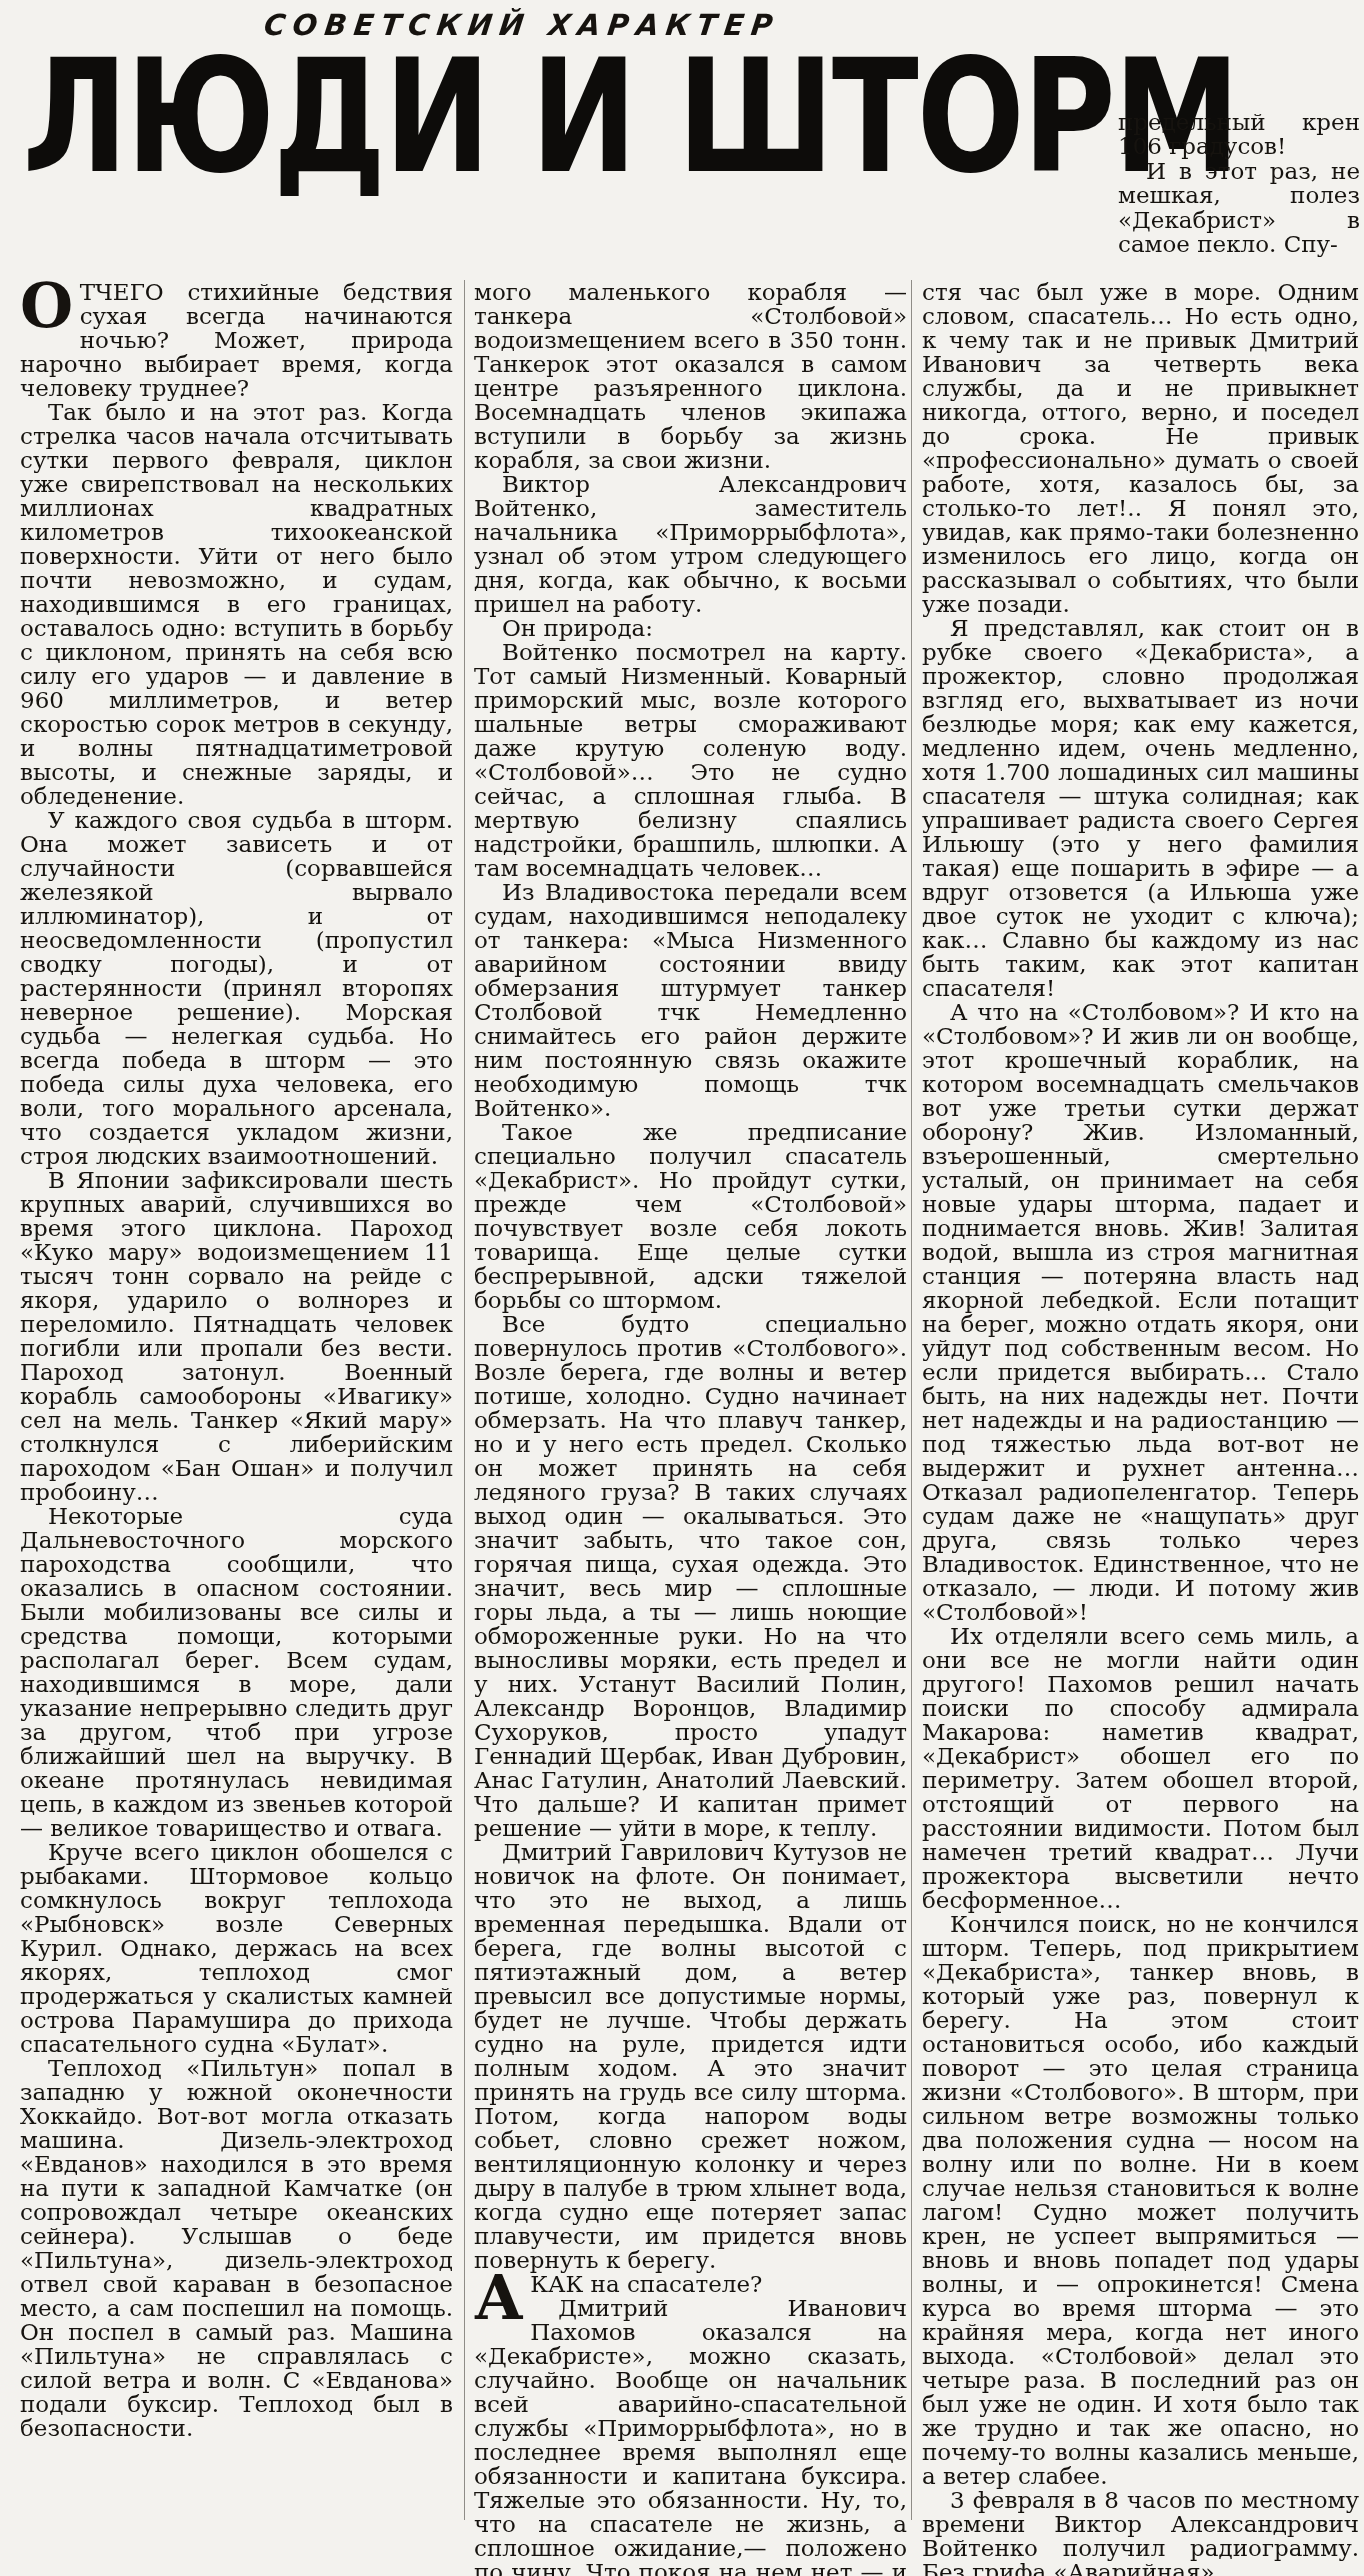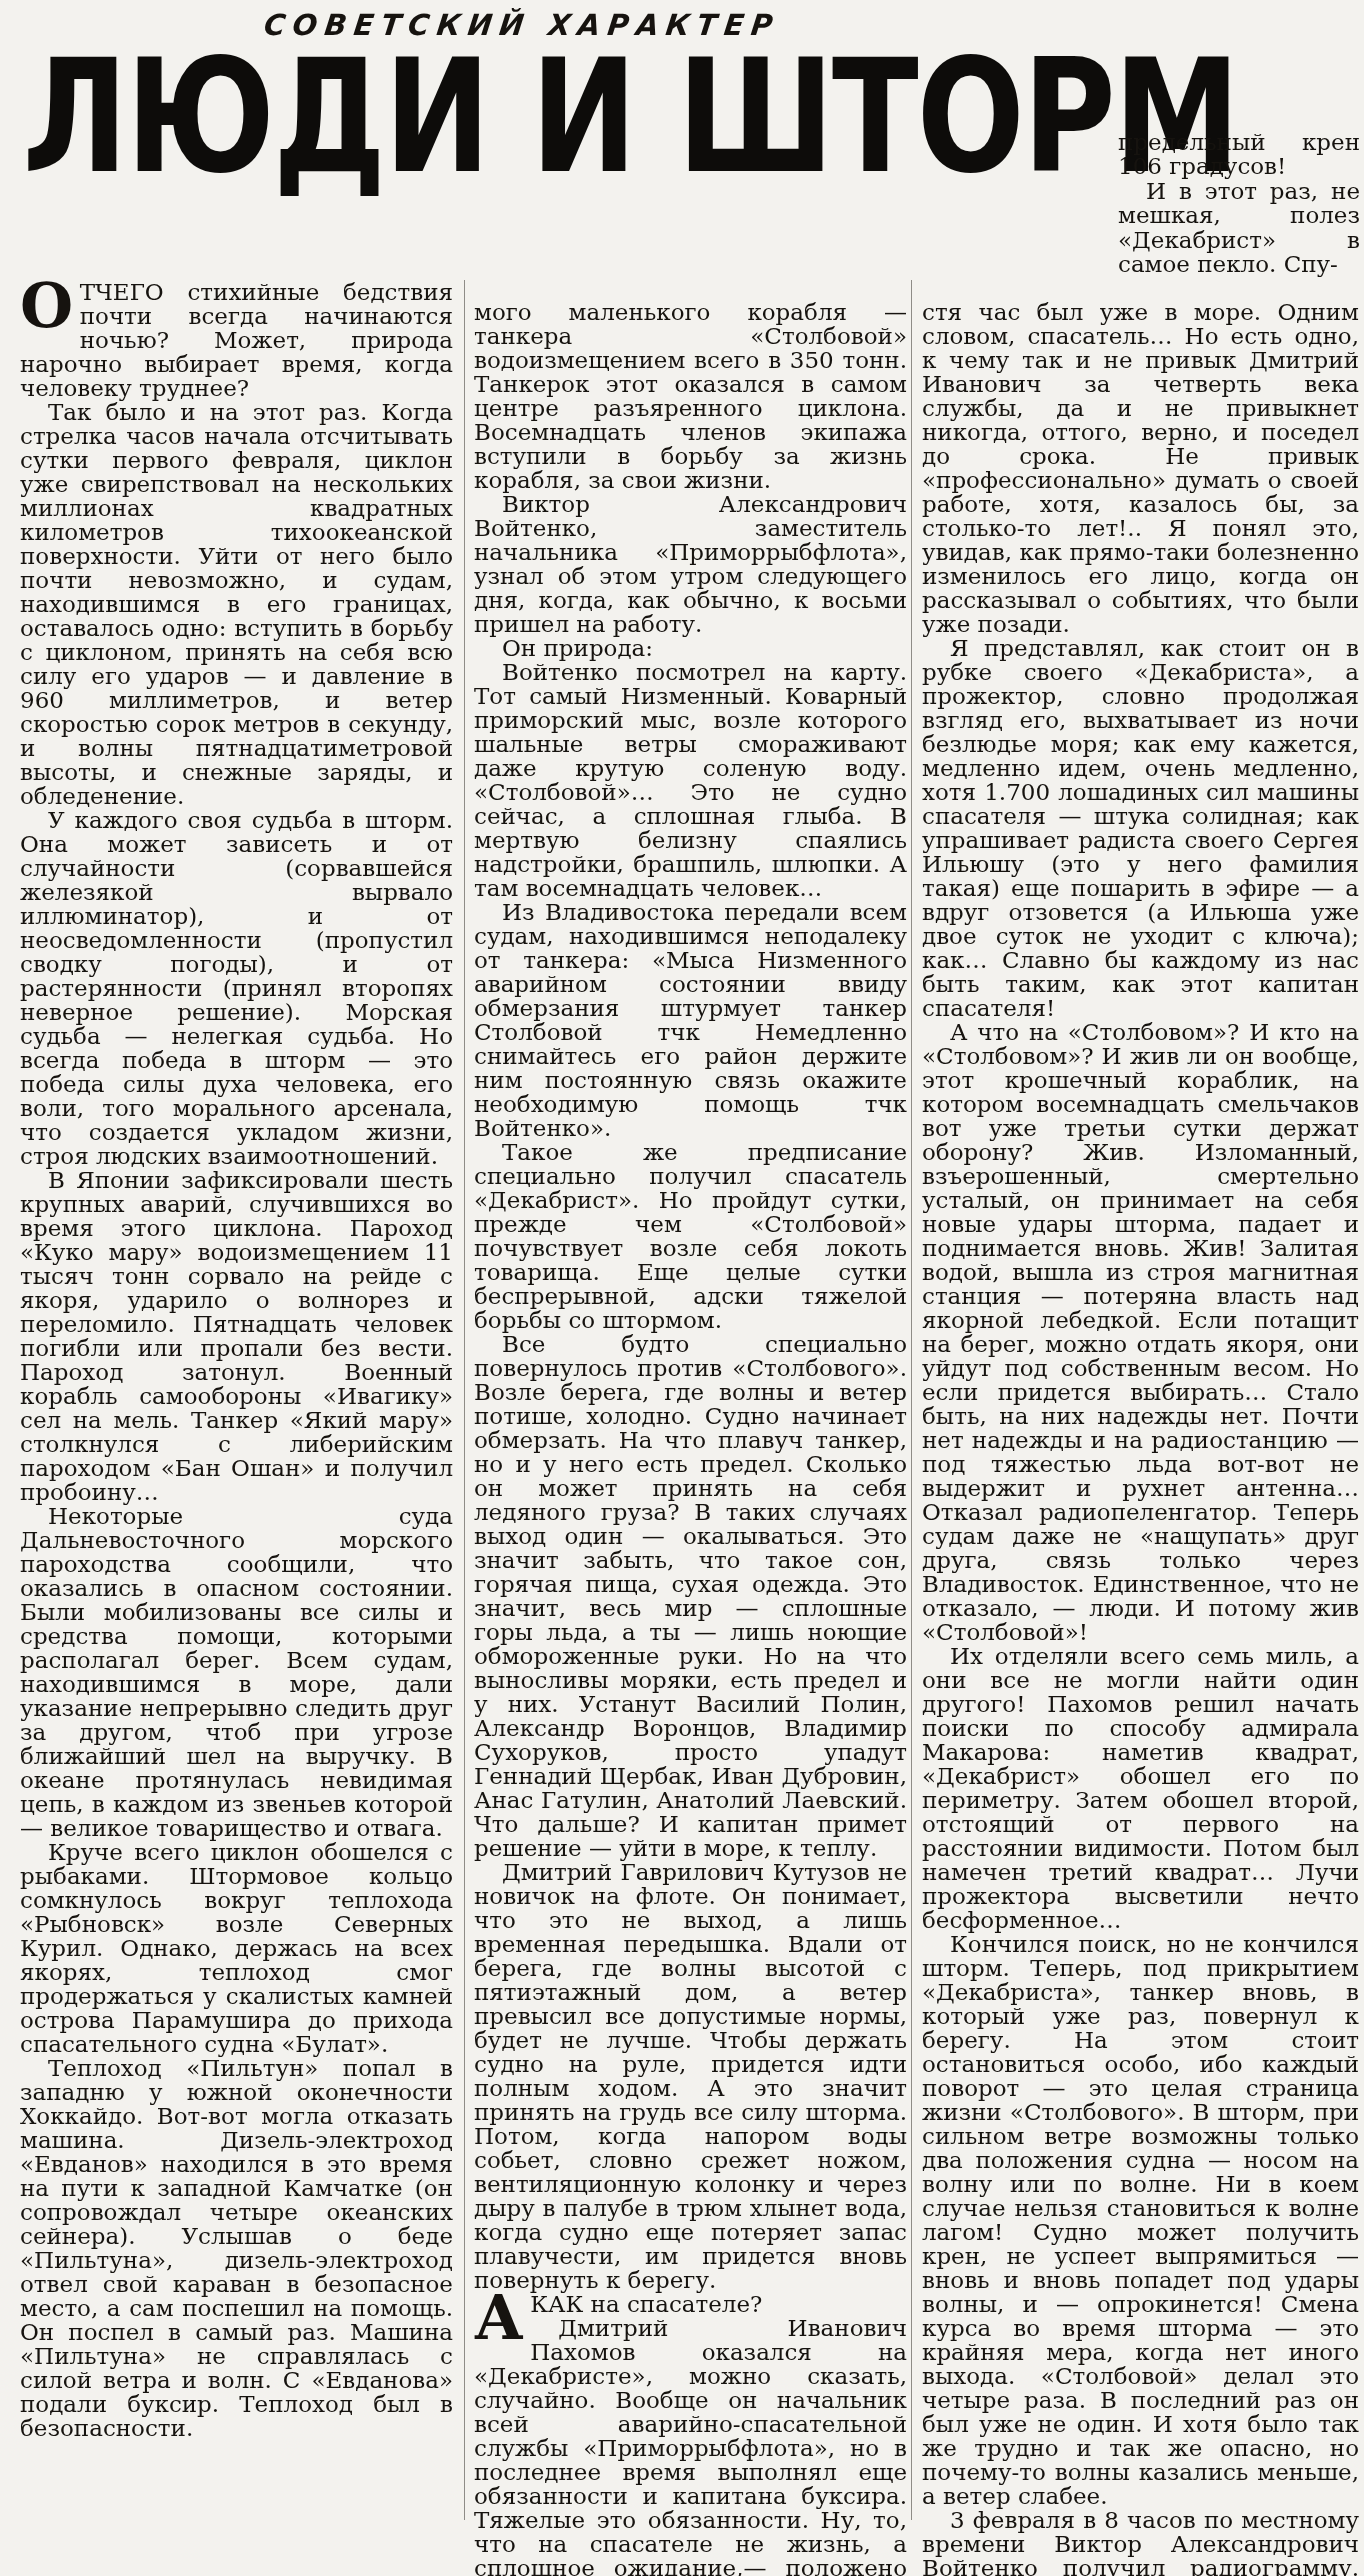--- a/index.html
+++ b/index.html
@@ -34,21 +34,21 @@
     text-align:justify; font-size:23px; line-height:24.4px;
   }
   .col{
     position:absolute; top:280px; width:433px;
     text-align:justify; font-size:23px; line-height:24px;
   }
   .col-1{left:20px;}
   .col-2{left:474px;}
   .col-3{left:922px; width:437px;}
   p.para{margin:0; text-indent:28px;}
-  p.cont{text-indent:0;margin-top:20px;}
+  p.cont{text-indent:0;}
   p.dc{text-indent:0;}
   .dropcap{
     float:left;
     font-weight:bold;
     font-size:61px; line-height:46px;
     padding:2.6px 6.6px 0 0;
   }
   .rule{
     position:absolute; top:280px; width:1.3px; height:2240px;
     background:#3a3833; opacity:.55;
@@ -67,21 +67,21 @@
 
   <div class="rule rule-1"></div>
   <div class="rule rule-2"></div>
 
   <div class="intro-col">
     <p class="para cont">предельный крен 106 градусов!</p>
     <p class="para">И в этот раз, не мешкая, полез «Декабрист» в самое пекло. Спу-</p>
   </div>
 
   <div class="col col-1">
-    <p class="para dc"><span class="dropcap">О</span><span>ТЧЕГО стихийные бедствия почти всегда начинаются ночью? Может, природа нарочно выбирает время, когда человеку труднее?</span></p>
+    <p class="para dc"><span class="dropcap">О</span><span>ТЧЕГО стихийные бедствия сухая всегда начинаются ночью? Может, природа нарочно выбирает время, когда человеку труднее?</span></p>
     <p class="para">Так было и на этот раз. Когда стрелка часов начала отсчитывать сутки первого февраля, циклон уже свирепствовал на нескольких миллионах квадратных километров тихоокеанской поверхности. Уйти от него было почти невозможно, и судам, находившимся в его границах, оставалось одно: вступить в борьбу с циклоном, принять на себя всю силу его ударов — и давление в 960 миллиметров, и ветер скоростью сорок метров в секунду, и волны пятнадцатиметровой высоты, и снежные заряды, и обледенение.</p>
     <p class="para">У каждого своя судьба в шторм. Она может зависеть и от случайности (сорвавшейся железякой вырвало иллюминатор), и от неосведомленности (пропустил сводку погоды), и от растерянности (принял второпях неверное решение). Морская судьба — нелегкая судьба. Но всегда победа в шторм — это победа силы духа человека, его воли, того морального арсенала, что создается укладом жизни, строя людских взаимоотношений.</p>
     <p class="para">В Японии зафиксировали шесть крупных аварий, случившихся во время этого циклона. Пароход «Куко мару» водоизмещением 11 тысяч тонн сорвало на рейде с якоря, ударило о волнорез и переломило. Пятнадцать человек погибли или пропали без вести. Пароход затонул. Военный корабль самообороны «Ивагику» сел на мель. Танкер «Який мару» столкнулся с либерийским пароходом «Бан Ошан» и получил пробоину…</p>
     <p class="para">Некоторые суда Дальневосточного морского пароходства сообщили, что оказались в опасном состоянии. Были мобилизованы все силы и средства помощи, которыми располагал берег. Всем судам, находившимся в море, дали указание непрерывно следить друг за другом, чтоб при угрозе ближайший шел на выручку. В океане протянулась невидимая цепь, в каждом из звеньев которой — великое товарищество и отвага.</p>
     <p class="para">Круче всего циклон обошелся с рыбаками. Штормовое кольцо сомкнулось вокруг теплохода «Рыбновск» возле Северных Курил. Однако, держась на всех якорях, теплоход смог продержаться у скалистых камней острова Парамушира до прихода спасательного судна «Булат».</p>
     <p class="para">Теплоход «Пильтун» попал в западню у южной оконечности Хоккайдо. Вот-вот могла отказать машина. Дизель-электроход «Евданов» находился в это время на пути к западной Камчатке (он сопровождал четыре океанских сейнера). Услышав о беде «Пильтуна», дизель-электроход отвел свой караван в безопасное место, а сам поспешил на помощь. Он поспел в самый раз. Машина «Пильтуна» не справлялась с силой ветра и волн. С «Евданова» подали буксир. Теплоход был в безопасности.</p>
 
   </div>
 
   <div class="col col-2">

